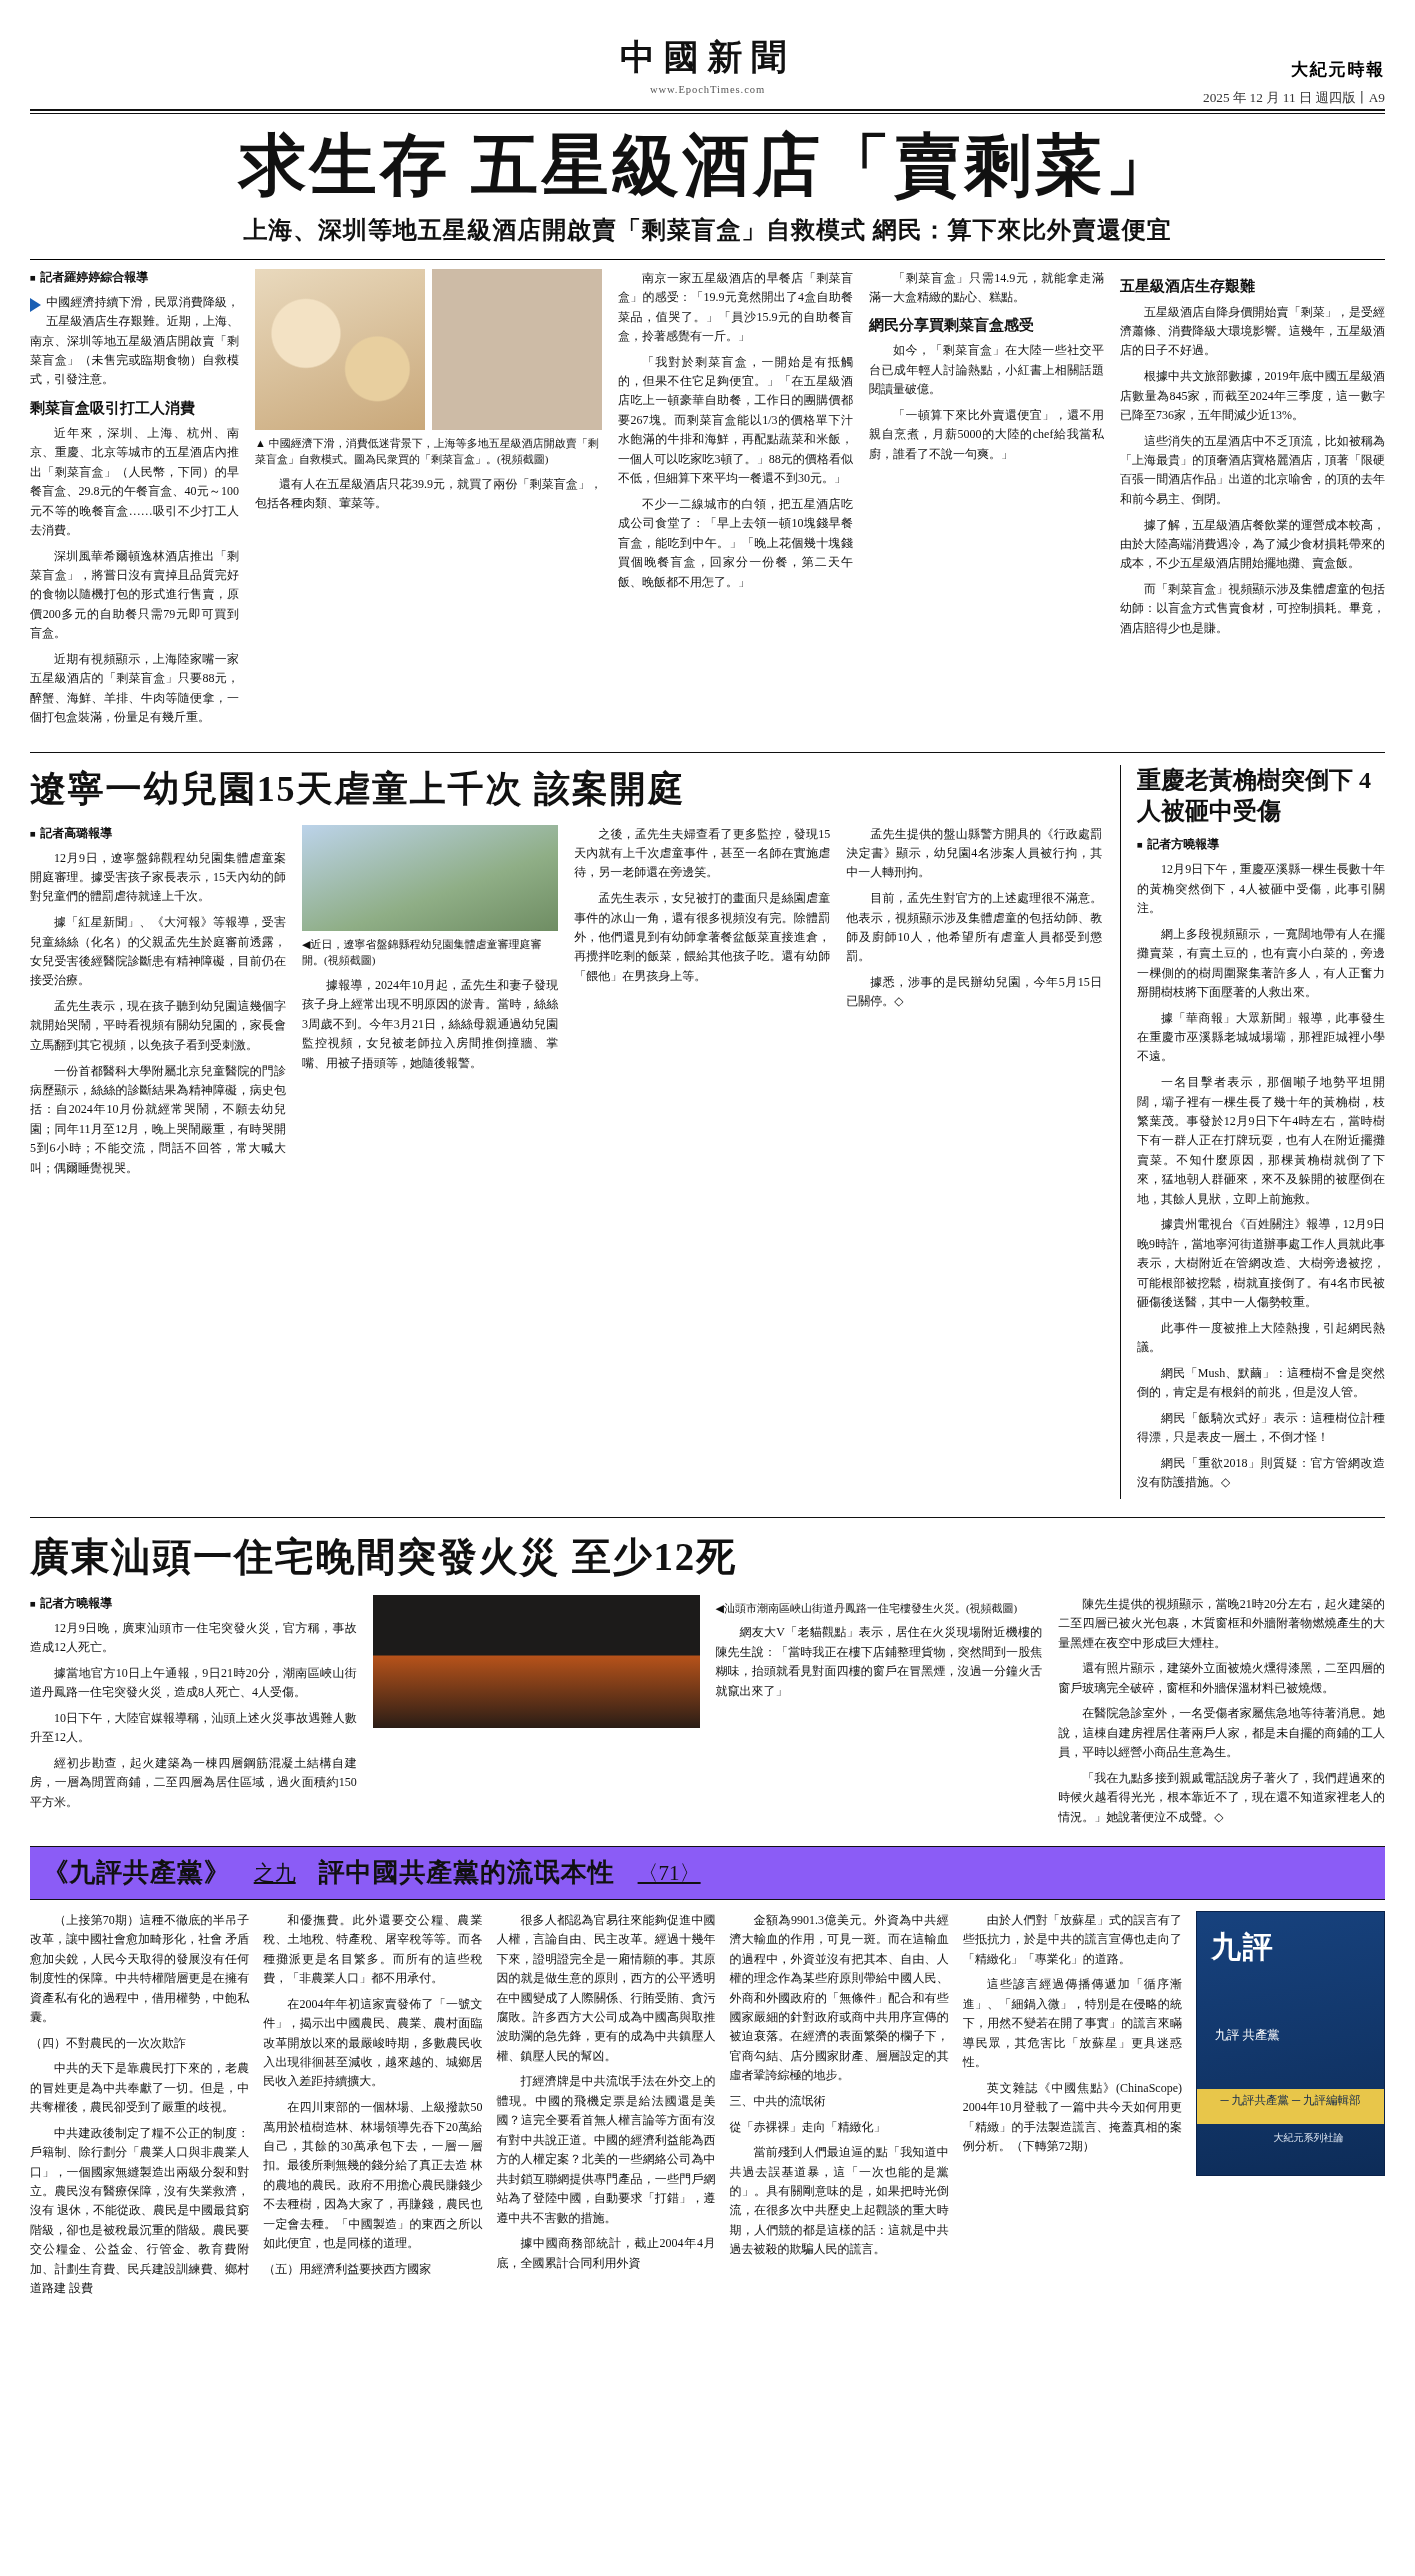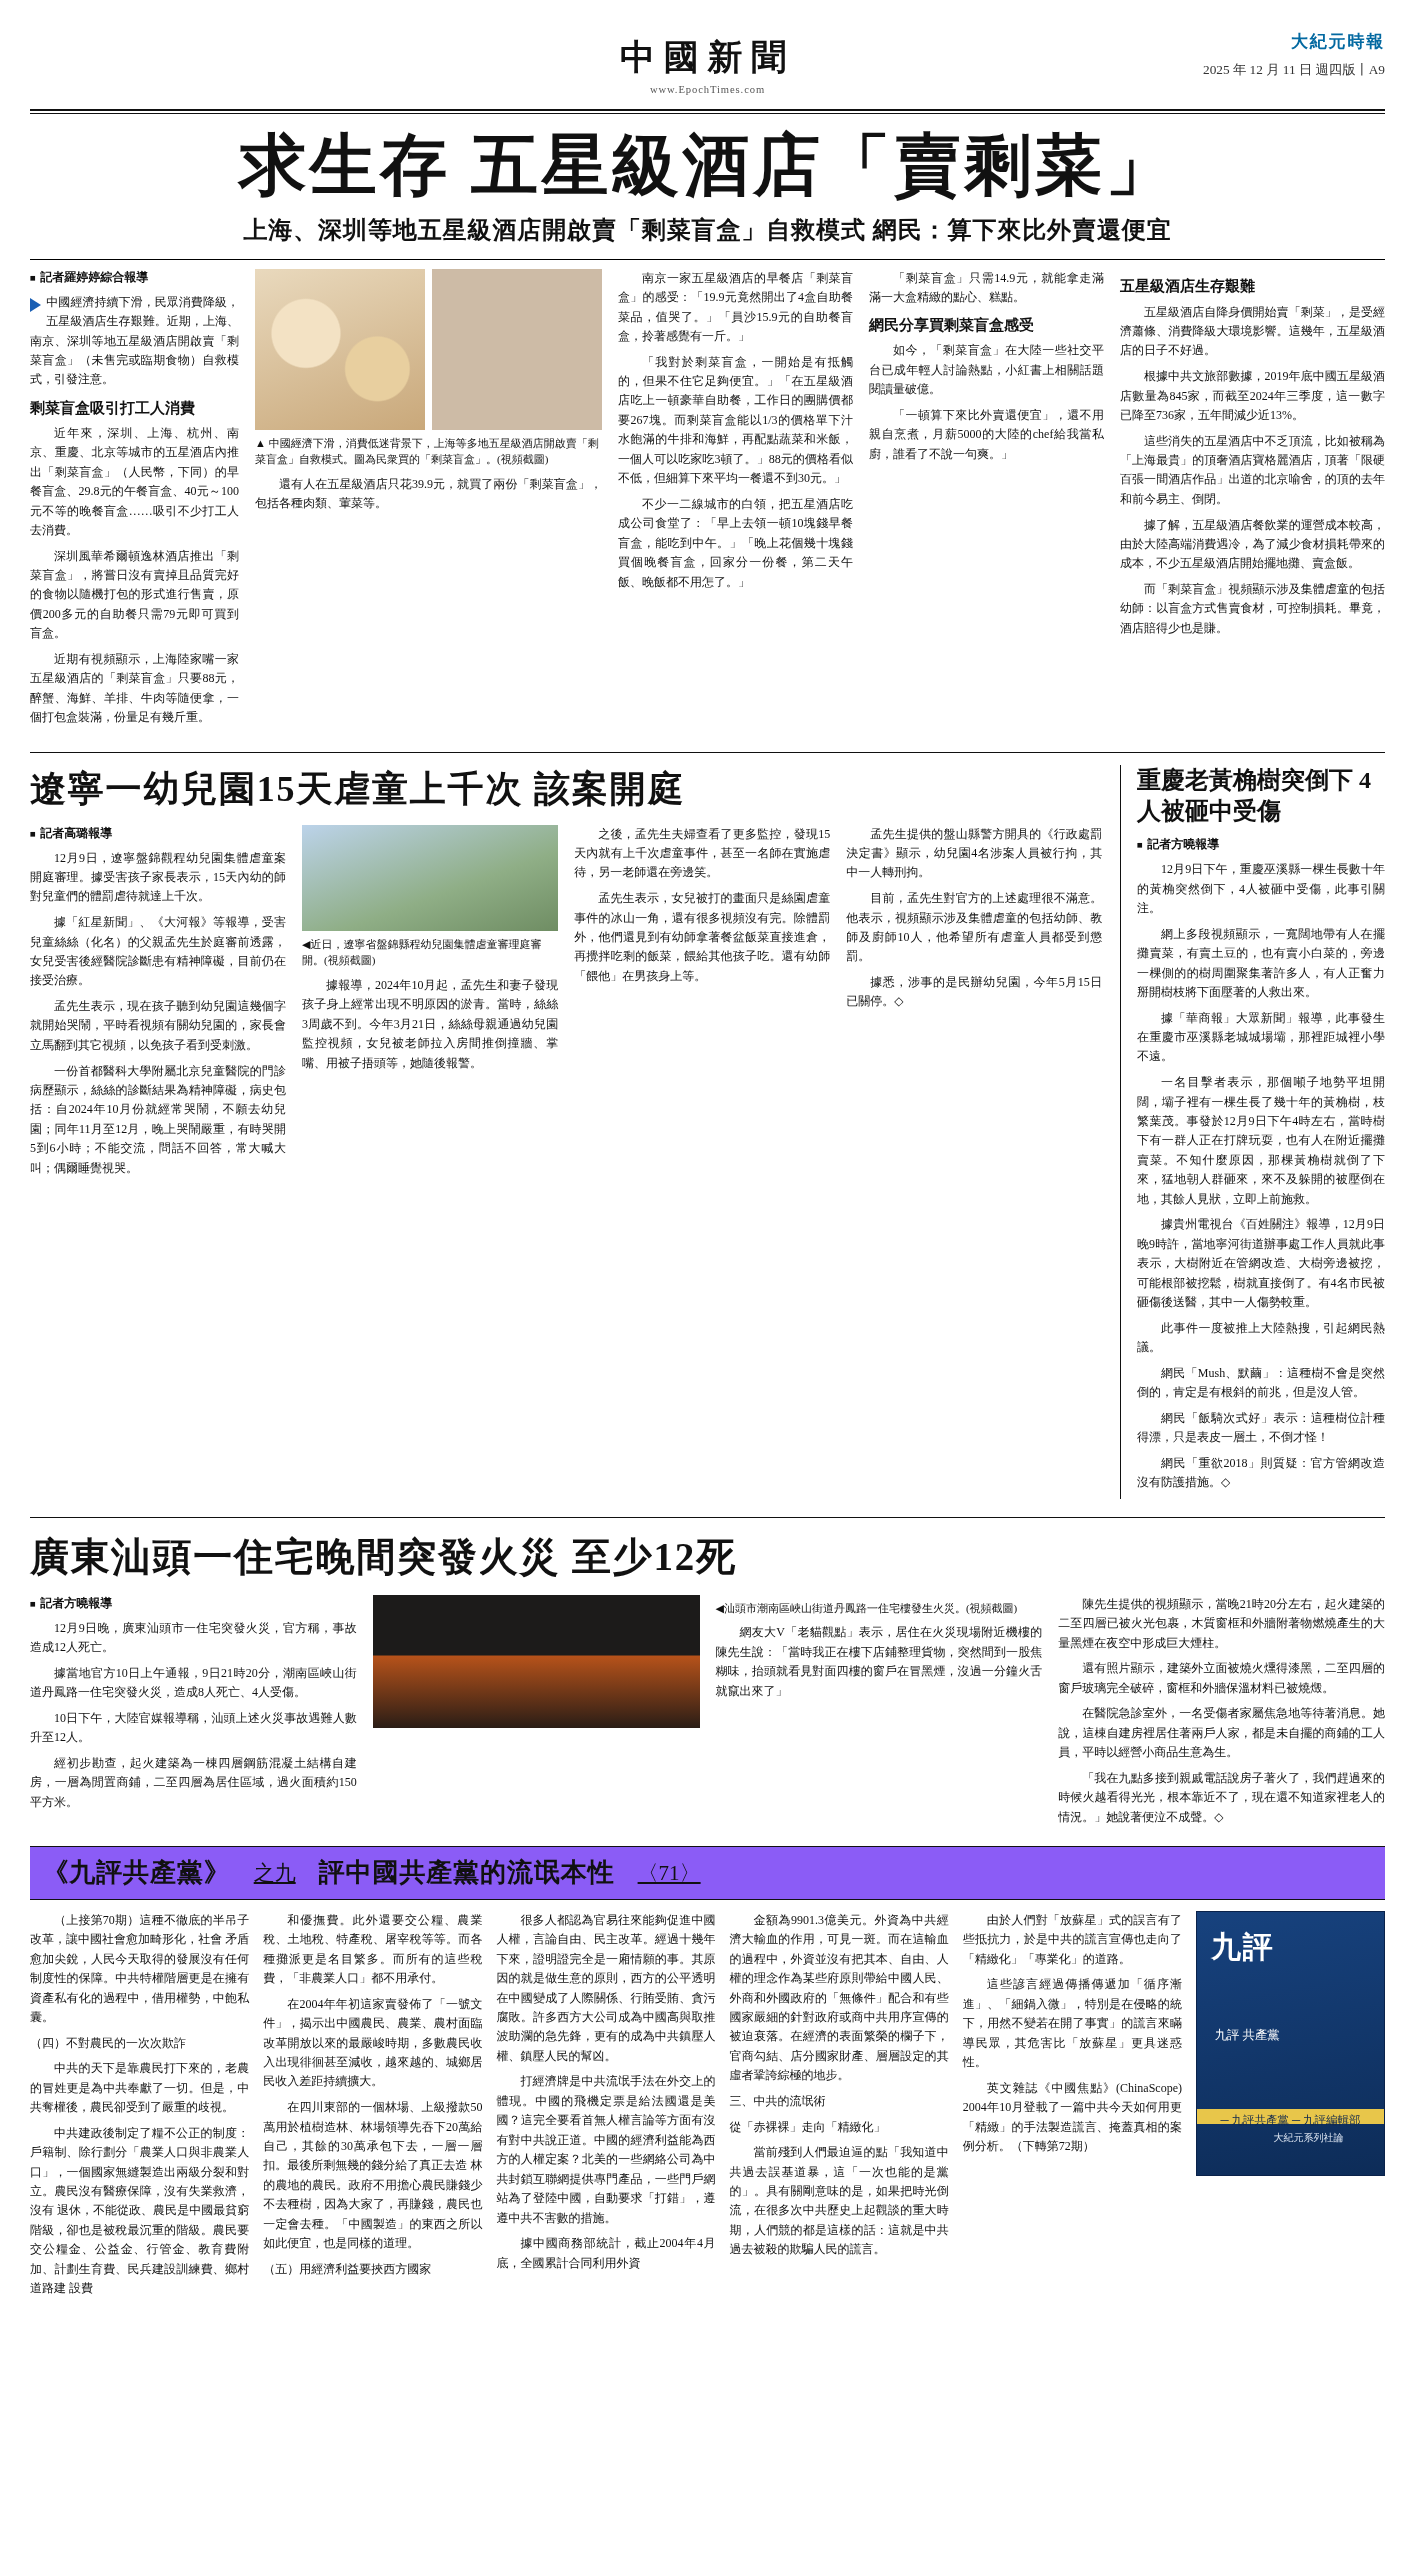--- a/index.html
+++ b/index.html
@@ -8,21 +8,21 @@
     width: 1415px;
     background: #ffffff;
     font-family: "Liberation Serif", "DejaVu Serif", serif;
     color: #111;
   }
   .page { width:1415px; min-height:2576px; padding: 25px 30px 17.7px 30px; }
 
   
   .masthead { position:relative; text-align:center; padding-top: 8.8px; padding-bottom: 7px; }
   .masthead .brand-right { position:absolute; right:0; top:5.3px; text-align:right; line-height:1.45; }
-  .brand-right .logo { font-size:17px; letter-spacing:1.8px; color:#0369a1; font-weight:bold; }
+  .brand-right .logo { font-size:17px; letter-spacing:1.8px; color:#000000; font-weight:bold;margin-top:28px; }
   .brand-right .dateline { font-size:13.3px; color:#333; margin-top:5.3px; }
   .masthead .title { font-size:35px; font-weight:bold; letter-spacing:8.8px; }
   .masthead .url { font-size:10.6px; color:#555; letter-spacing:0.9px; margin-top:3.5px; }
   .rule-thick { border-top:2.7px solid #111; margin-top:7px; }
   .rule-thin { border-top:0.9px solid #111; margin-top:1.8px; }
 
   
   .lead-head { text-align:center; margin-top:16px; }
   .lead-head h1 { font-size:67px; margin:0; letter-spacing:3.5px; font-weight:bold; line-height:1.05; }
   .lead-sub { text-align:center; font-size:24px; font-weight:bold; margin-top:14px; letter-spacing:0.9px; }
@@ -69,21 +69,21 @@
 
   
   .sec4-head { display:flex; align-items:center; gap:23px; background:#8b5cf6; padding:8.8px 12.4px; border-top:1.8px solid #111; border-bottom:0.9px solid #111;text-align:right; }
   .sec4-head .t1 { font-size:26px; font-weight:bold; letter-spacing:0.9px; }
   .sec4-head .t2 { font-size:26px; font-weight:bold; letter-spacing:0.9px; }
   .sec4-head .t3 { font-size:21px;text-decoration:underline; }
   .sec4-cols { display:grid; grid-template-columns: repeat(5, 1fr) 189px; gap:14px; margin-top:10.6px; }
   .book { width:100%; height:265px; background:linear-gradient(170deg,#17427e,#0d2c58); color:#fff; position:relative; border:0.9px solid #0a224a; }
   .book .bk-title { position:absolute; top:19.5px; left:14px; font-size:30px; font-weight:bold; line-height:1.05; letter-spacing:1.8px; }
   .book .bk-sub { position:absolute; top:115px; left:17.7px; font-size:12.4px; line-height:1.4; }
-  .book .bk-band { position:absolute; bottom:51px; left:0; right:0; height:15px; background:#e8c64a; color:#12294d; font-size:11.5px; text-align:center; line-height:23px; }
+  .book .bk-band { position:absolute; bottom:51px; left:0; right:0; height:35px; background:#e8c64a; color:#12294d; font-size:11.5px; text-align:center; line-height:23px; }
   .book .bk-foot { position:absolute; bottom:30px; left:0; right:0; text-align:center; font-size:10px; color:#dfe7f3;padding-left:36px; }
 </style>
 </head>
 <body>
 
 <div class="page">
 
   <div class="masthead">
     <div class="brand-right">
       <div class="logo">大紀元時報</div>

